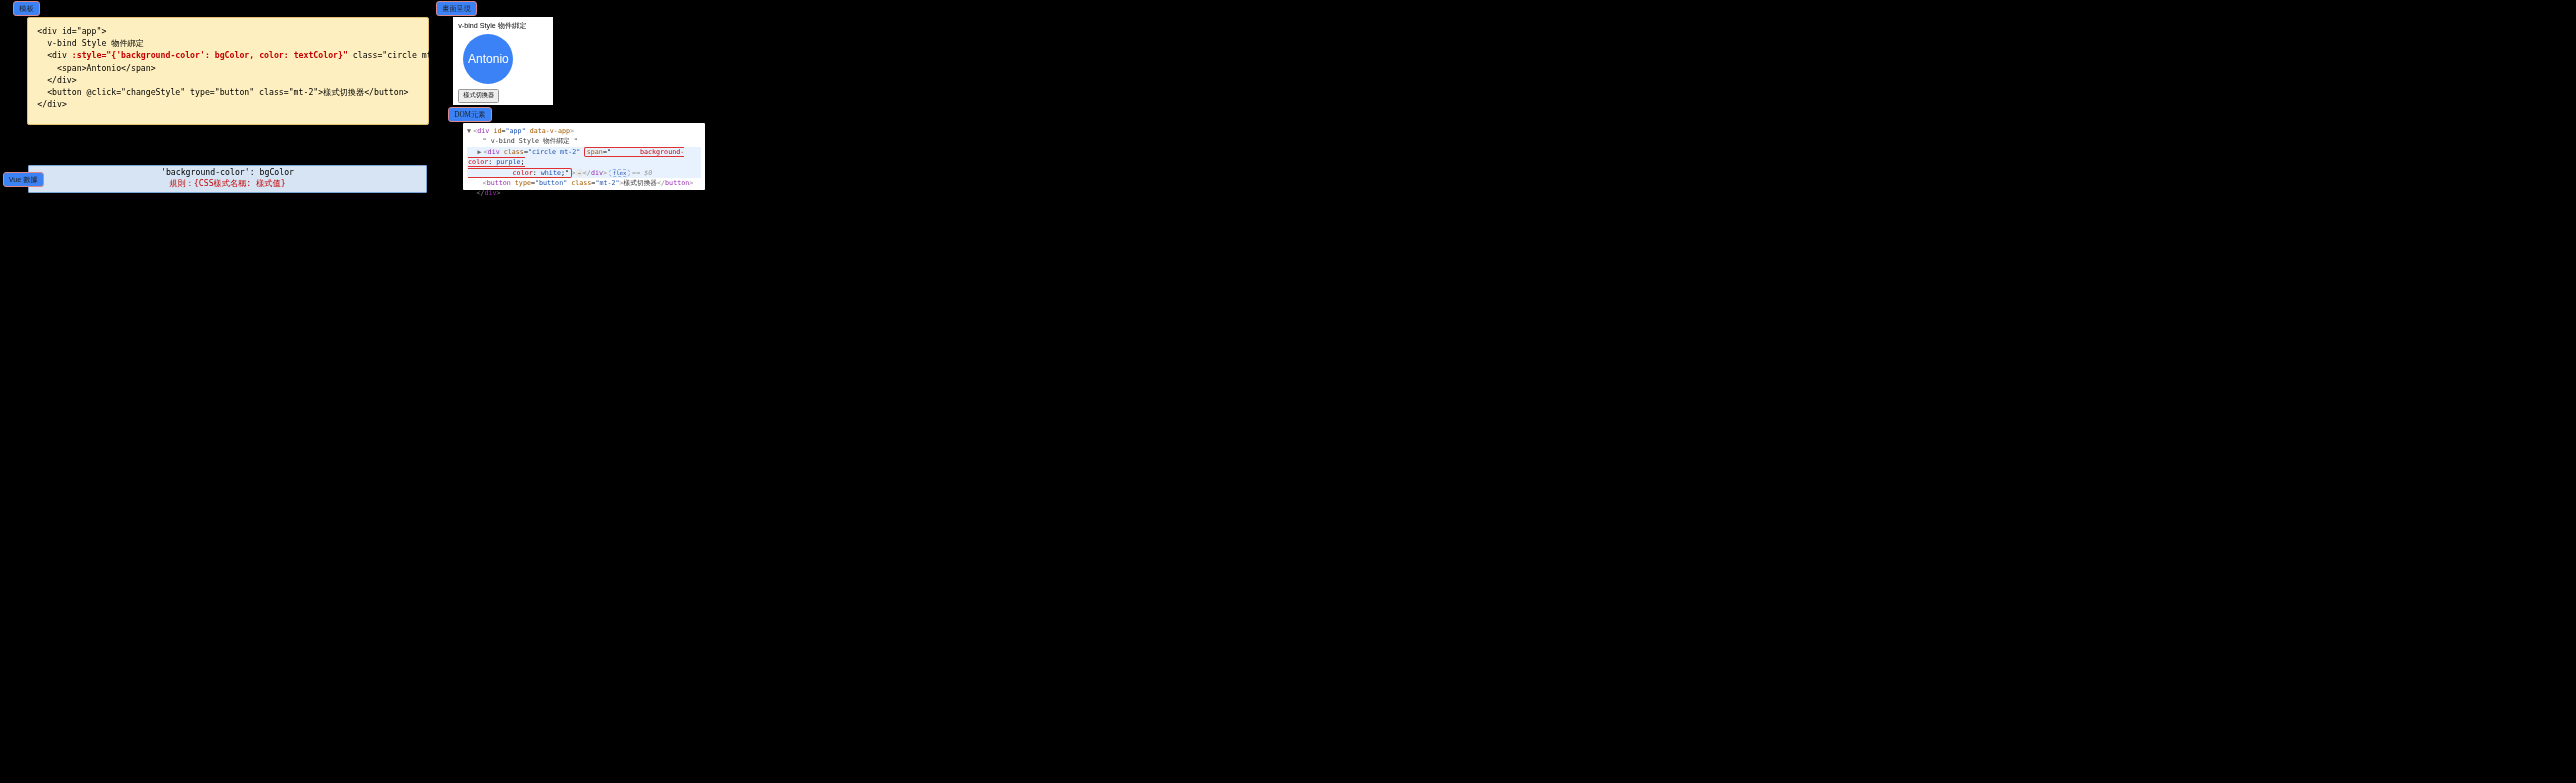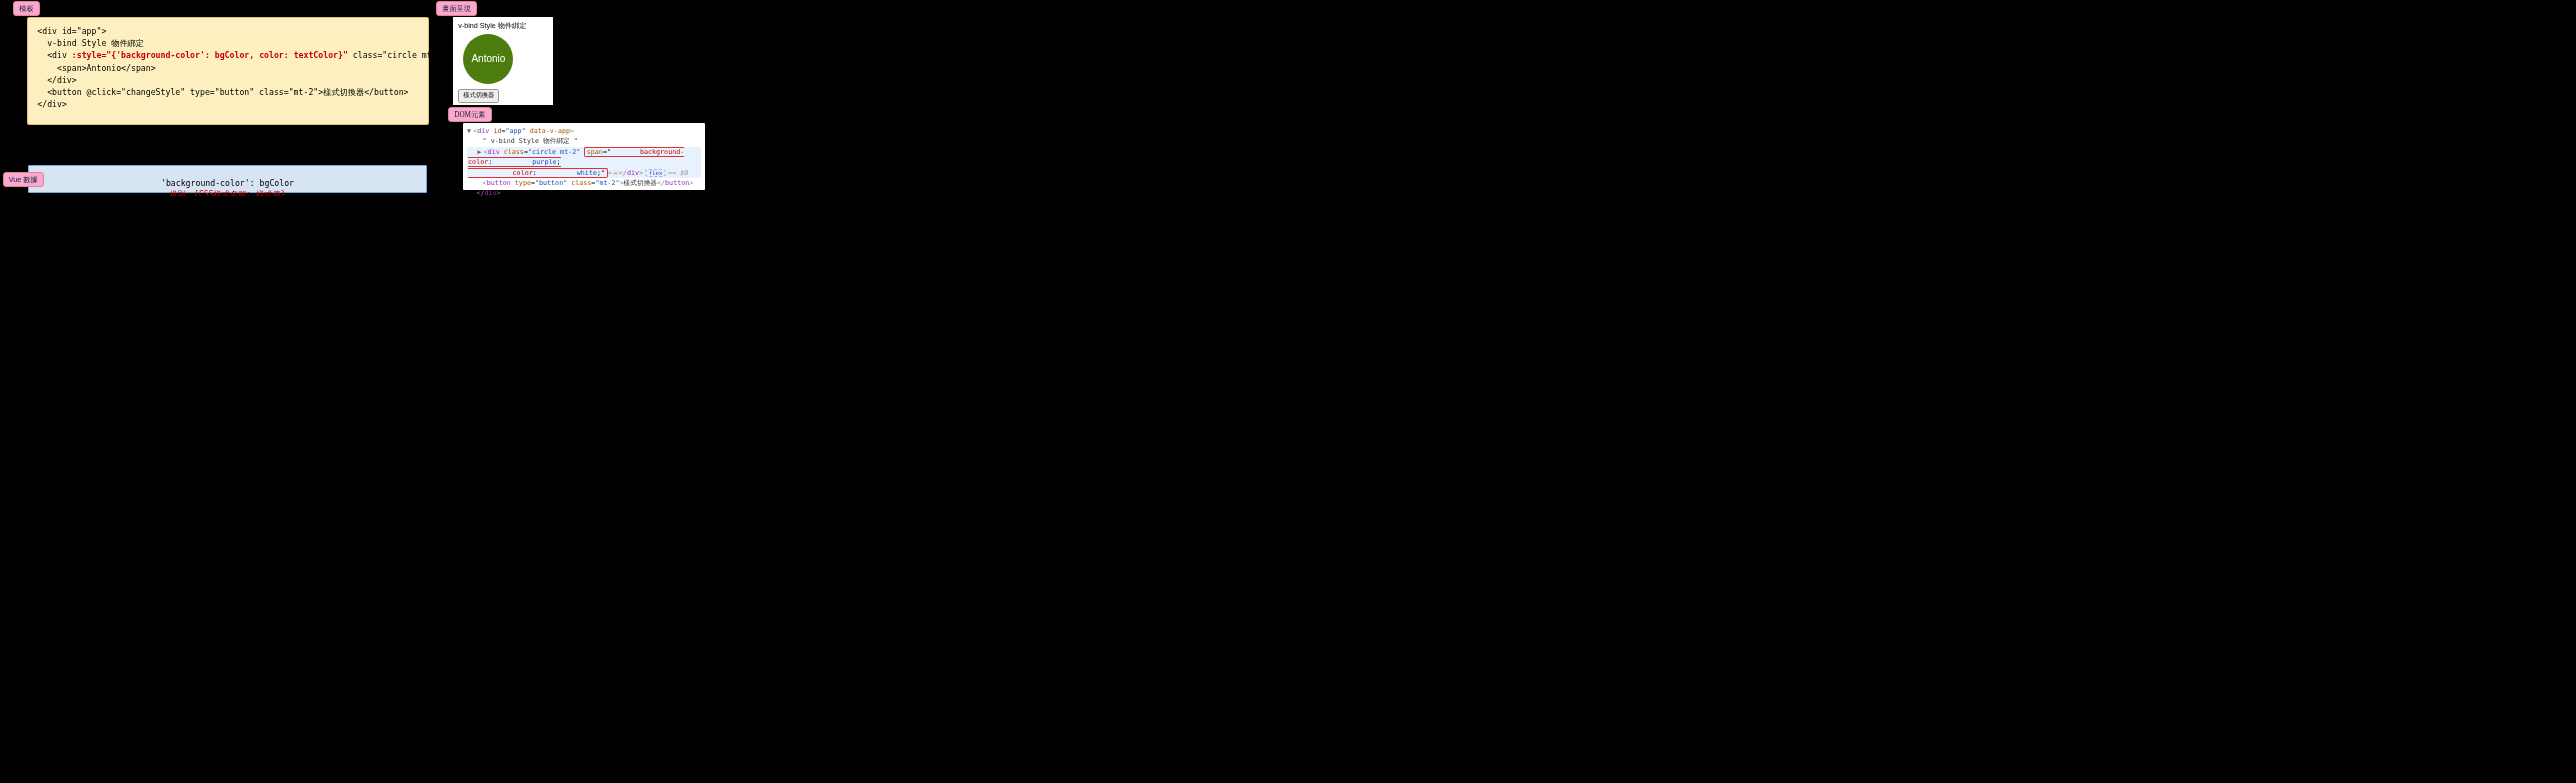--- a/index.html
+++ b/index.html
@@ -8,21 +8,21 @@
     padding: 0;
     background: #000;
     font-family: "Helvetica Neue", Arial, "PingFang TC", "Microsoft JhengHei", sans-serif;
     width: 748px;
     height: 196px;
     position: relative;
     overflow: hidden;
   }
   .tag {
     position: absolute;
-    background: #f9a8d4;
+    background: #3b82f6;
     border: 0.5px solid #d88;
     border-radius: 3.1px;
     padding: 1.5px 5.2px;
     font-size: 7.2px;
     color: #222;
     z-index: 10;
   }
   .tag-template { top: 1px; left: 13px; }
   .tag-data     { top: 144px; left: 2.6px; margin-top: 28px; }
   .tag-render   { top: 1px; left: 436px; }
@@ -51,48 +51,48 @@
     position: absolute;
     top: 165px; left: 28px;
     width: 399px;
     height: 28px;
     background: #d6e4f3;
     border: 0.5px solid #7aa5d6;
     border-radius: 1px;
     font-family: "Menlo","Consolas","Microsoft JhengHei",monospace;
     font-size: 8.2px;
     text-align: center;
-    padding-top: 12px;
+    padding-top: 1px;
     line-height: 1.4;
   }
   .rule-block .red { color: #c60000; font-weight: normal; }
 
   
   .render-box {
     position: absolute;
     top: 16.5px; left: 453px;
     width: 100px;
     height: 88px;
     background: #fff;
     padding: 4.1px 5.2px 5.2px 5.2px;
   }
   .render-title {
     font-size: 7.2px;
     color: #000;
     margin-bottom: 3.1px;
   }
   .circle {
     width: 50px; height: 50px;
-    background: #4d7c0f;
+    background: #3b82f6;
     border-radius: 50%;
     display: flex;
     align-items: center;
     justify-content: center;
     color: #fff;
-    font-size: 10px;
+    font-size: 12px;
     margin-left: 5.2px;
   }
   .render-btn {
     margin-top: 5.2px;
     font-size: 6.2px;
     padding: 1.5px 4.1px;
     background: #eee;
     border: 0.5px solid #999;
     border-radius: 1.5px;
     cursor: pointer;
@@ -119,21 +119,21 @@
   .dom-box .val { color: #1a4fb0; }
   .dom-box .txt { color: #333; }
   .dom-box .selline { background: #e8f2ff; display:block; padding:0 1px; }
   .dom-box .hlbox {
     border: 1px solid #e03030;
     border-radius: 2.1px;
     padding: 0 1.5px;
     display: inline;
   }
   .dom-box .stylek { color: #c60000; padding-left: 29px; }
-  .dom-box .styleval { color: #1a4fb0; margin-left: 36px; }
+  .dom-box .styleval { color: #1a4fb0; }
   .dom-box .flexpill {
     font-size: 5.7px;
     color: #1a4fb0;
     border: 0.5px dashed #9bb9e8;
     border-radius: 4.1px;
     padding: 0 2.6px;
     margin-left: 2.1px;
   }
   .dom-box .dimhint { color: #999; font-style: italic; margin-left:2.1px; }
   .dom-box .ell {

